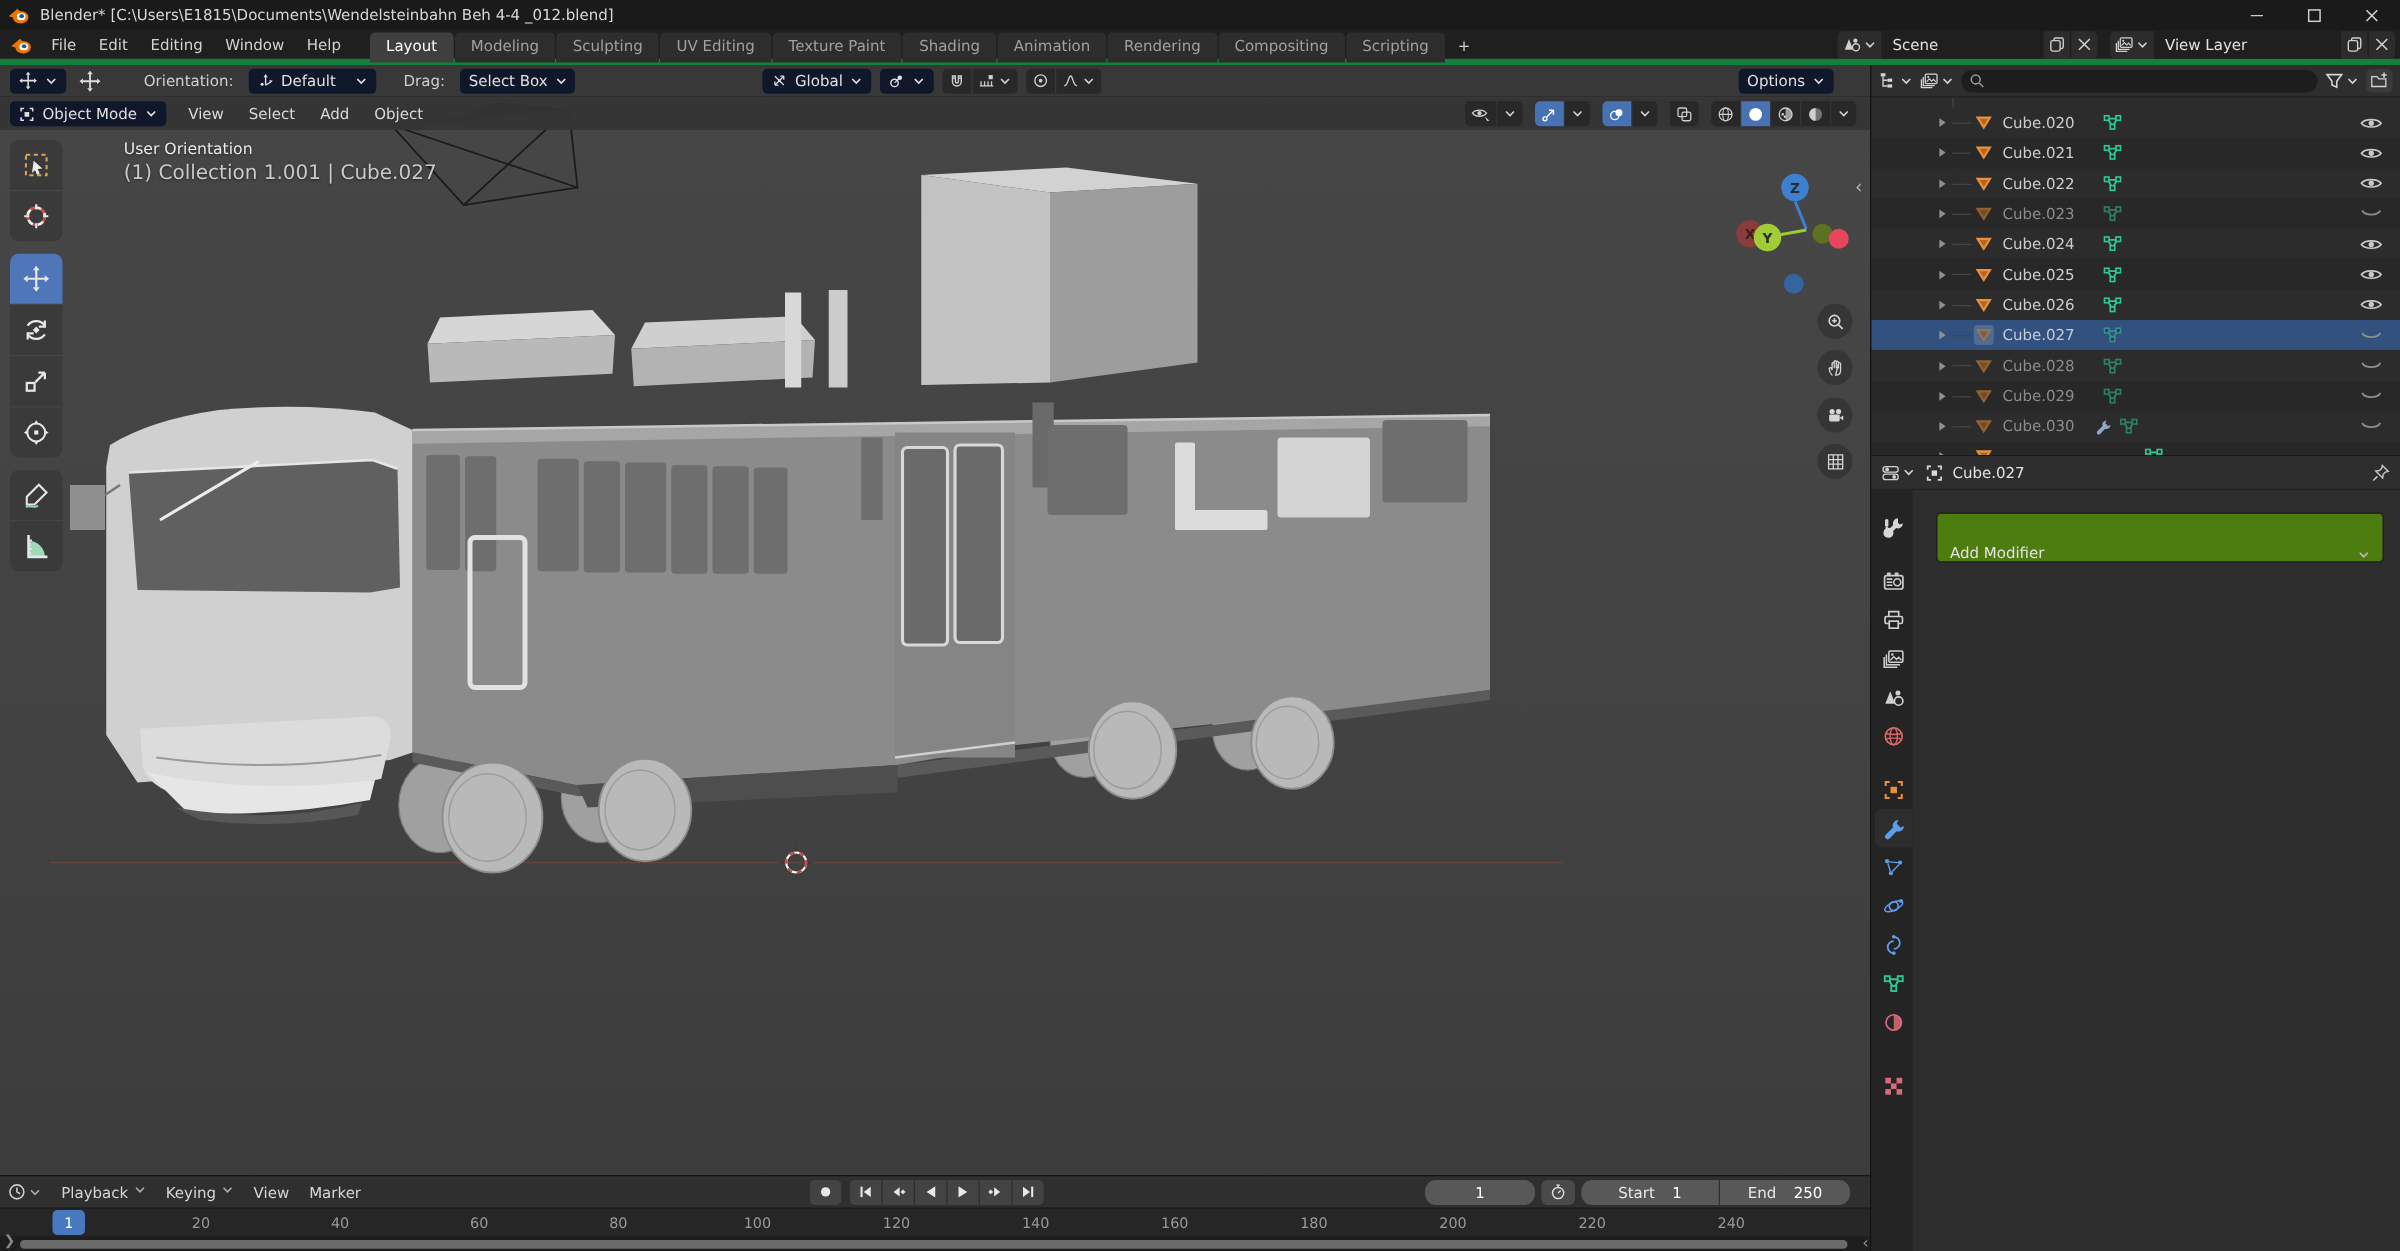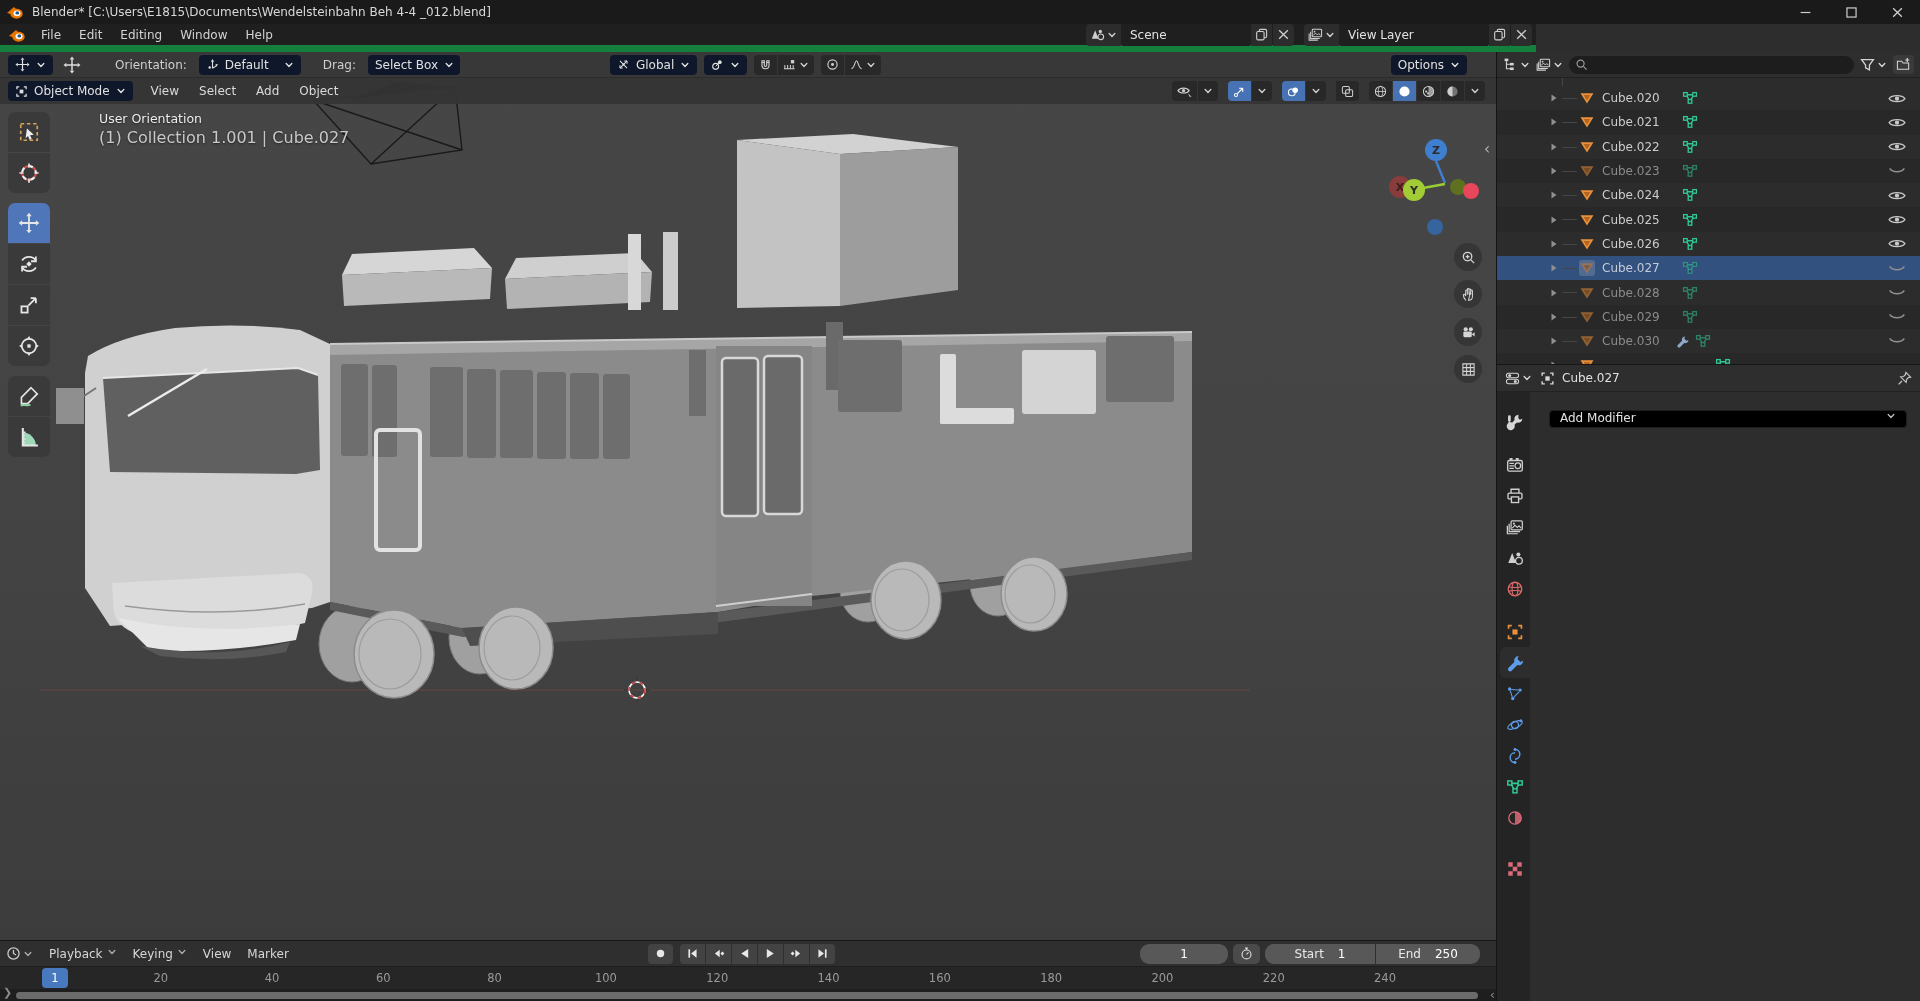--- a/index.html
+++ b/index.html
@@ -14,21 +14,21 @@
   .i.lg{width:18px;height:18px}
   .i.xl{width:22px;height:22px}
 
   
   #titlebar{left:0;top:0;width:1920px;height:24px;background:#1a1a1a;display:flex;align-items:center}
   #titlebar .title-text{margin-left:8px;color:#d8d8d8;font-size:12px;white-space:nowrap}
   #win-controls{margin-left:auto;display:flex;height:24px}
   .wc{width:46px;height:24px;display:flex;align-items:center;justify-content:center;color:#cfcfcf}
 
   
-  #topbar{left:0;top:24px;width:1536px;height:28px;background:#1f1f1f;display:flex;align-items:center;border-bottom:7px solid #15803d}
+  #topbar{left:0;top:24px;width:1920px;height:28px;background:#1f1f1f;display:flex;align-items:center;border-bottom:5px solid #15803d}
   #topbar-menus{display:flex;align-items:center;margin-left:6px}
   .tmenu{padding:4px 9px;color:#d2d2d2;border-radius:4px}
   #workspace-tabs{display:flex;align-items:flex-end;gap:1px;margin-left:14px;height:28px}
   .wtab{background:#2d2d2d;color:#a0a0a0;padding:4px 13px;height:24px;margin-top:4px;border-radius:4px 4px 0 0;white-space:nowrap}
   .wtab.active{background:#3f3f3f;color:#fff}
   .wtab.plus{background:transparent;color:#cfcfcf;padding:4px 9px}
   #topbar-right{margin-left:auto;display:flex;align-items:center;gap:10px;margin-right:4px}
   .idgroup{display:flex;align-items:center;gap:1px;height:22px}
   .idg-btn{background:#2c2c2c;height:22px;display:flex;align-items:center;padding:0 4px;gap:2px;color:#cfcfcf}
   .idg-btn:first-child{border-radius:4px 0 0 4px}
@@ -97,21 +97,21 @@
   #props-header{height:27px;background:#2e2e2e;border-bottom:1px solid #222;display:flex;align-items:center;padding:0 8px;gap:8px}
   #props-breadcrumb{display:flex;align-items:center;gap:7px;color:#e0e0e0}
   #props-pin{margin-left:auto;color:#c5c5c5}
   #props-body{position:absolute;left:0;top:27px;right:0;bottom:0;display:flex}
   #props-tabs{width:33px;background:#242424;display:flex;flex-direction:column;align-items:stretch;padding-top:14px;height:100%}
   .ptab{height:31px;display:flex;align-items:center;justify-content:center;border-radius:6px 0 0 6px;margin-left:3px}
   .ptab.active{background:#2d2d2d}
   .ptab-gap{height:12px}
   .ptab-gap.lg{height:20px}
   #props-content{flex:1;position:relative}
-  #add-modifier{position:absolute;left:19px;top:18px;right:13px;height:18px;background:#000000;border:1px solid #1d1d1d;border-radius:4px;display:flex;align-items:flex-start;padding:0 10px;color:#e3e3e3}
+  #add-modifier{position:absolute;left:19px;top:18px;right:13px;height:40px;background:#4d7c0f;border:1px solid #1d1d1d;border-radius:4px;display:flex;align-items:flex-end;padding:0 10px;color:#e3e3e3}
   #add-modifier .chev{margin-left:auto;color:#bbb}
 
   
   #timeline{left:0;top:940px;width:1497px;height:61px;background:#2f2f2f;border-top:1px solid #161616}
   #tl-header{position:relative;height:25px;display:flex;align-items:center}
   #tl-left{position:absolute;left:6px;display:flex;align-items:center;gap:4px}
   .tlmenu{padding:3px 8px;color:#d6d6d6;display:flex;gap:4px;white-space:nowrap}
   #tl-transport{position:absolute;left:648px;display:flex;align-items:center;gap:7px}
   .transport-grp{display:flex;gap:1px}
   .trbtn{width:25px;height:20px;background:#434343;display:flex;align-items:center;justify-content:center;color:#e8e8e8}
@@ -187,20 +187,33 @@
           <ellipse cx="11.3" cy="9.9" rx="1.9" ry="1.6" fill="#265787"></ellipse>
         </svg>
       </span>
     <div id="topbar-menus">
         <div class="tmenu">File</div>
         <div class="tmenu">Edit</div>
         <div class="tmenu">Editing</div>
         <div class="tmenu">Window</div>
         <div class="tmenu">Help</div>
       </div>
+    <div id="workspace-tabs">
+        <div class="wtab active">Layout</div>
+        <div class="wtab">Modeling</div>
+        <div class="wtab">Sculpting</div>
+        <div class="wtab">UV Editing</div>
+        <div class="wtab">Texture Paint</div>
+        <div class="wtab">Shading</div>
+        <div class="wtab">Animation</div>
+        <div class="wtab">Rendering</div>
+        <div class="wtab">Compositing</div>
+        <div class="wtab">Scripting</div>
+        <div class="wtab plus">+</div>
+      </div>
     <div id="topbar-right">
       <div class="idgroup">
         <span class="idg-btn">
             <span class="i">
               <svg viewBox="0 0 16 16">
                 <path d="M5.5 3.5 L9 12.5 H2 Z" fill="currentColor"></path>
                 <circle cx="11" cy="4.8" r="1.8" fill="currentColor"></circle>
                 <circle cx="11.5" cy="10.5" r="3" fill="none" stroke="currentColor" stroke-width="1.2"></circle>
               </svg>
             </span>

